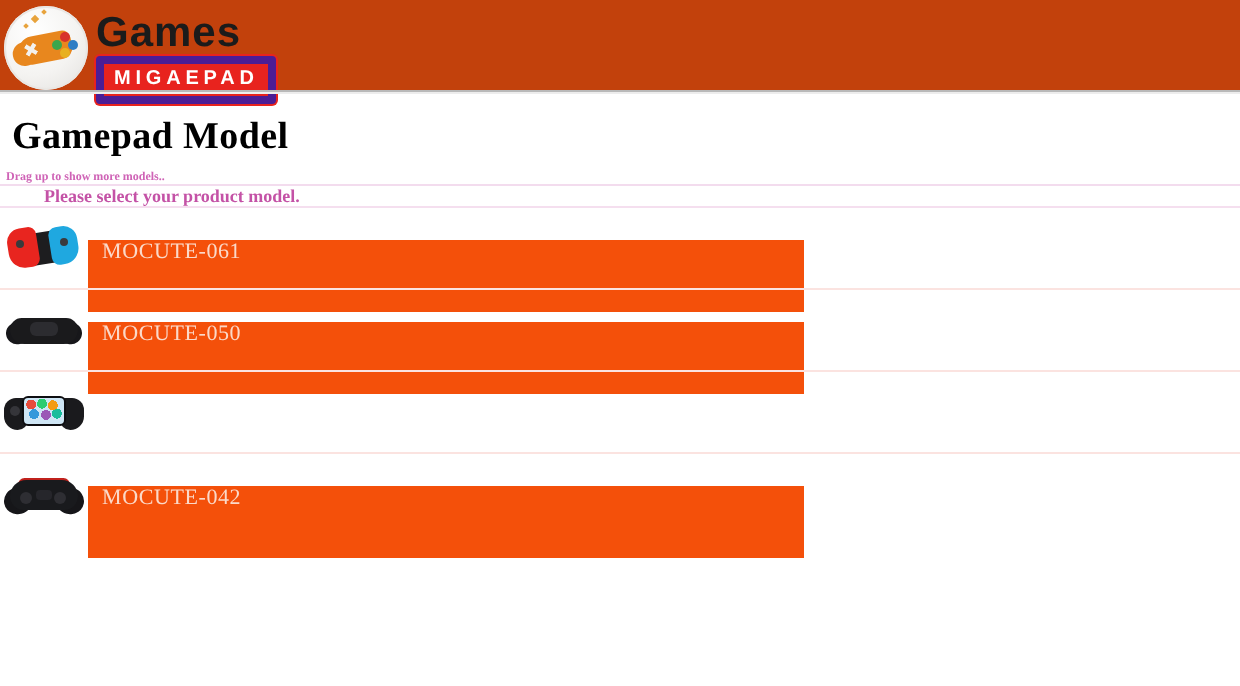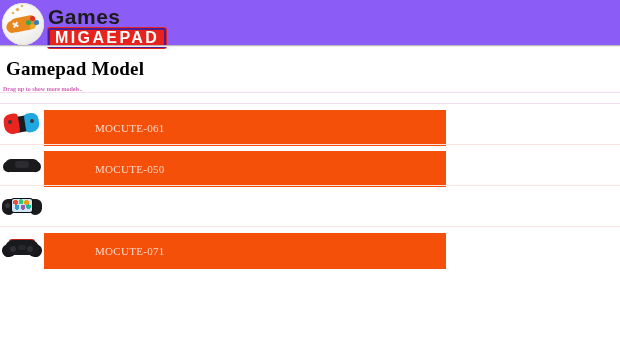--- a/index.html
+++ b/index.html
@@ -5,21 +5,21 @@
   html,body{margin:0;padding:0;}
   body{
     width:620px;height:343px;overflow:hidden;
     background:#ffffff;
     font-family:"Liberation Serif", serif;
   }
   .page{position:relative;width:620px;height:343px;}
 
   
   .header{
-    position:relative;height:46px;background:#8b5cf6;
+    position:relative;height:46px;background:#c2410c;
   }
   .logo-wrap{position:absolute;left:2px;top:3px;width:42px;height:42px;}
   .logo-badge{
     position:absolute;left:0;top:0;width:42px;height:42px;border-radius:50%;
     background:radial-gradient(circle at 36% 30%, #ffffff 0%, #f4f3f1 55%, #e2e0dd 100%);
     box-shadow:inset 0 0 0 1px #e9e7e4;
   }
   .pad-body{
     position:absolute;left:7px;top:14px;width:27px;height:14px;
     background:#e8871e;
@@ -50,23 +50,23 @@
   .wordmark{position:absolute;left:48px;top:6px;}
   .brand-top{
     font-family:"Liberation Sans", sans-serif;
     font-weight:bold;font-size:21px;color:#1b1b1b;letter-spacing:0.5px;
     line-height:21px;
   }
   .brand-badge{
     margin-top:1px;display:inline-block;background:#e8231e;
     padding:1px 5px 2px 5px;border-radius:2px;
     font-family:"Liberation Sans", sans-serif;
-    font-weight:bold;font-size:16px;color:#ffffff;letter-spacing:2.4px;
+    font-weight:bold;font-size:10px;color:#ffffff;letter-spacing:2.4px;
     line-height:13px;
-    border:2px solid #4c1d95;
+    border:4px solid #4c1d95;
     box-shadow:0 0 0 1px #e8231e;
   }
   .header-rule{
     position:absolute;left:0;top:45px;width:620px;height:2px;
     background:linear-gradient(to bottom,#b9b9b9 0 1px,#ededed 1px 2px);
   }
 
   
   .title{
     position:absolute;left:6px;top:58px;
@@ -96,23 +96,23 @@
   }
 
   
   .list{position:absolute;left:0;top:104px;width:620px;}
   .row{position:relative;height:40px;width:620px;}
   .row + .row{border-top:1px solid #fbe3e0;}
   .thumb{
     position:absolute;left:2px;top:2px;width:40px;height:36px;
   }
   .bar{
-    position:absolute;left:44px;top:6px;width:358px;height:36px;
+    position:absolute;left:44px;top:16px;width:358px;height:36px;
     background:#f4500a;
-    display:flex;align-items:center;padding-left:44px;
+    display:flex;align-items:flex-start;
   }
   .bar-label{
     font-family:"Liberation Serif", serif;
     font-size:11px;color:#fbd9c9;
     padding-left:7px;letter-spacing:0.3px;
   }
 
   
   .gp{position:absolute;left:0;top:0;width:40px;height:36px;}
 
@@ -202,20 +202,21 @@
       <div class="brand-badge">MIGAEPAD</div>
     </div>
 
     <div class="header-rule"></div>
   </div>
 
   <div class="title">Gamepad Model</div>
 
   <div class="notice-drag">Drag up to show more models..</div>
   <div class="notice-rule"></div>
+  <div class="notice-select">Please select your product model.</div>
   <div class="notice-rule2"></div>
 
   <div class="list">
 
     <div class="row">
       <div class="thumb">
         <div class="gp t061">
           <div class="base"></div>
             <div class="red"></div>
             <div class="blue"></div>
@@ -262,18 +263,18 @@
           <div class="lw"></div>
             <div class="rw"></div>
             <div class="red"></div>
             <div class="base"></div>
           <div class="stk1"></div>
             <div class="stk2"></div>
             <div class="plate"></div>
         </div>
       </div>
       <div class="bar">
-        <span class="bar-label">MOCUTE-071</span>
+        <span class="bar-label">MOCUTE-042</span>
       </div>
     </div>
 
   </div>
 </div>
 
 </body></html>

